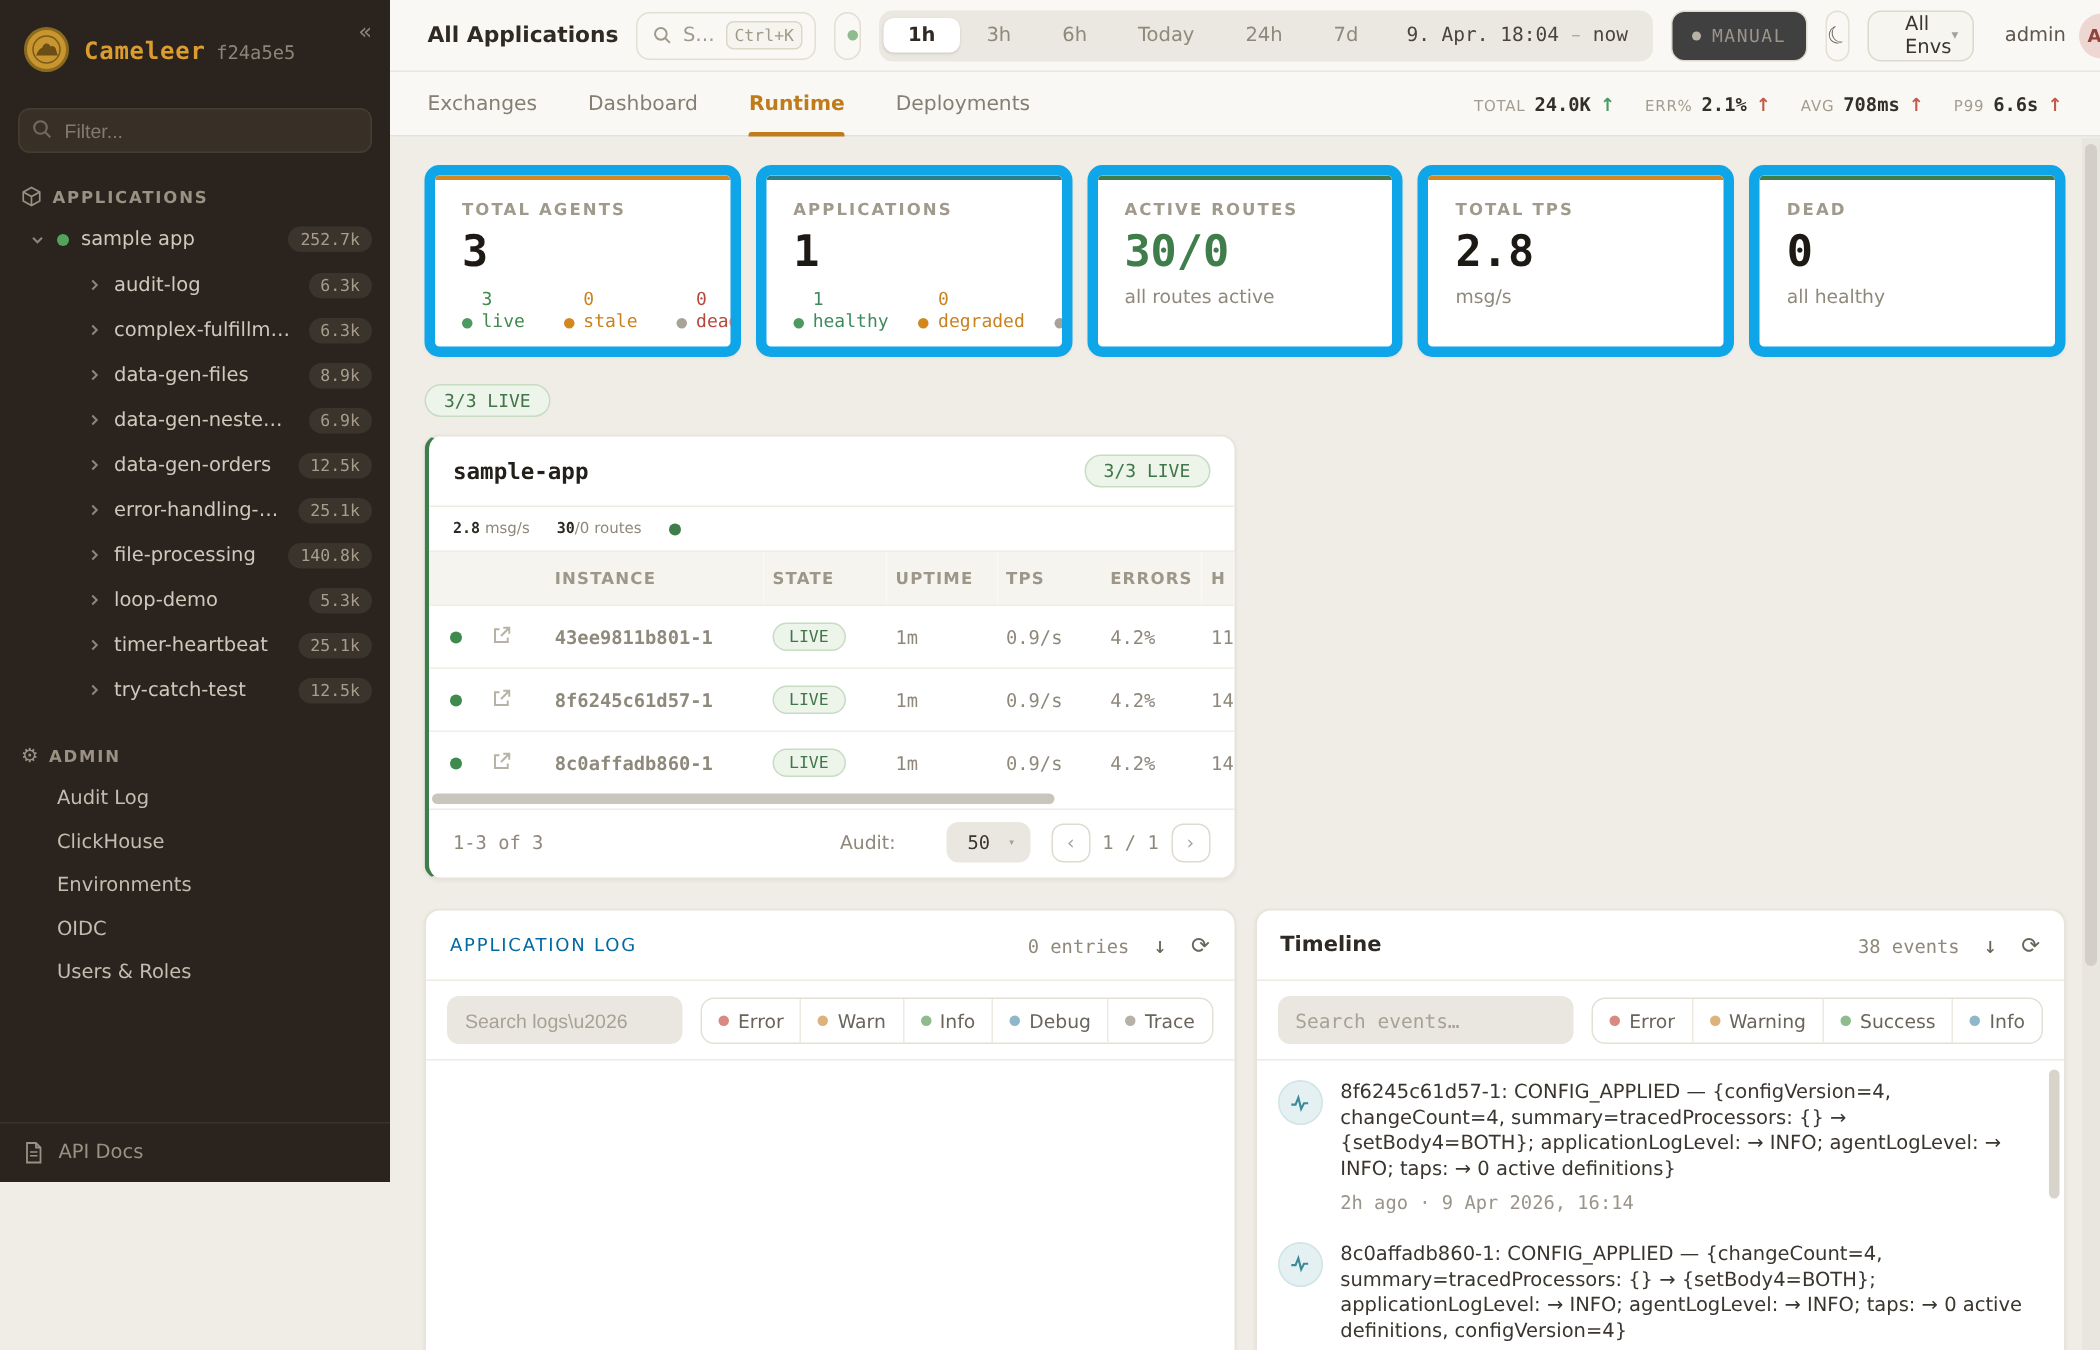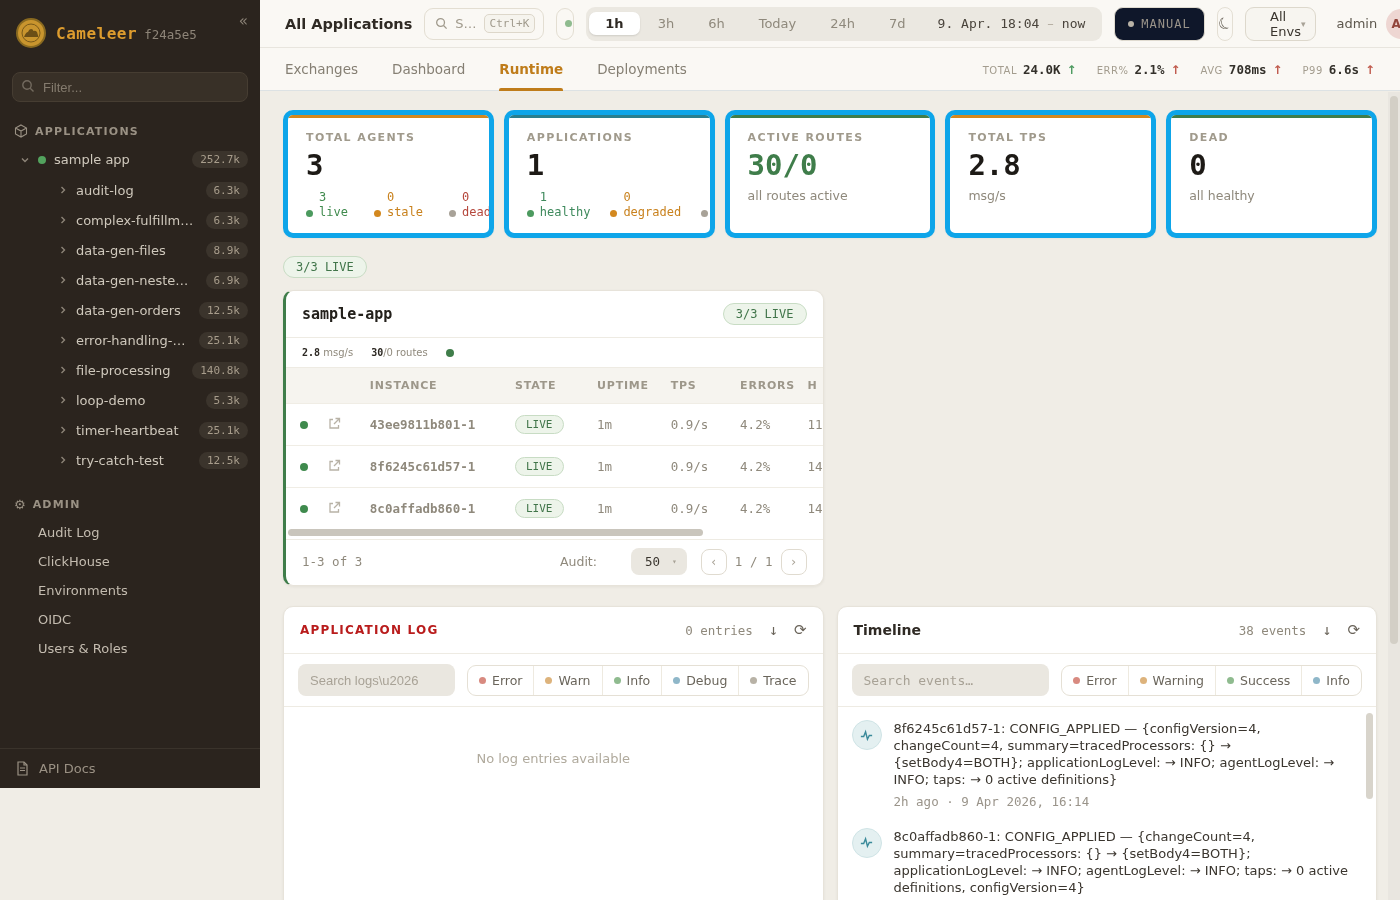--- a/index.html
+++ b/index.html
@@ -36,21 +36,21 @@
   .tb-search { display:flex; align-items:center; gap:7px; border:1px solid #e3ded2; background:#faf8f4; border-radius:9px; height:32px; padding:0 8px 0 10px; width:120px; color:#a09a8c; cursor:text; }
   .tb-search .s-txt { font-size:13px; white-space:nowrap; }
   .tb-search kbd { font-family:"DejaVu Sans Mono", monospace; font-size:11px; border:1px solid #ddd7ca; border-radius:5px; padding:2px 5px; color:#a09a8c; background:#f6f4ee; }
   .status-pill { display:flex; align-items:center; gap:5px; border:1px solid #e3ded2; border-radius:9px; height:32px; padding:0 8px; max-width:34px; overflow:hidden; color:#6a655b; font-size:13px; }
   .status-pill .dot { width:7px; height:7px; border-radius:50%; background:#8fbb8f; flex:none; }
   .seg { display:flex; align-items:center; background:#ebe8e1; border-radius:9px; height:34px; padding:3px; gap:2px; }
   .seg .seg-btn { padding:4px 16px; font-size:13px; color:#8f897c; border-radius:7px; cursor:pointer; white-space:nowrap; }
   .seg .seg-btn.active { background:#ffffff; color:#2f2a24; font-weight:bold; box-shadow:0 1px 2px rgba(0,0,0,0.12); }
   .seg .seg-date { display:flex; gap:8px; align-items:center; padding:0 14px; font-size:13px; color:#4a443c; white-space:nowrap; }
   .seg .seg-date .dash { color:#b0a99c; }
-  .manual-btn { display:flex; align-items:center; gap:7px; border:1px solid #e0dbd0; border-radius:9px; height:34px; padding:0 13px; color:#9a948a; font-size:12px; letter-spacing:1px; cursor:pointer; background:#0f172a; }
+  .manual-btn { display:flex; align-items:center; gap:7px; border:1px solid #e0dbd0; border-radius:9px; height:34px; padding:0 13px; color:#9a948a; font-size:12px; letter-spacing:1px; cursor:pointer; background:#404040; }
   .manual-btn .dot { width:6px; height:6px; border-radius:50%; background:#b8b2a6; }
   .icon-btn { width:34px; height:34px; border:1px solid #e4dfd4; border-radius:9px; display:flex; align-items:center; justify-content:center; color:#6a645a; font-size:16px; cursor:pointer; background:#faf8f4; }
   .env-select { display:flex; align-items:center; justify-content:space-between; border:1px solid #ddd8cc; background:#f7f5f0; border-radius:9px; height:34px; width:102px; padding:0 10px 0 24px; font-size:13px; color:#3a352e; cursor:pointer; }
   .env-select .caret { color:#a8a296; font-size:9px; }
   .tb-user { display:flex; align-items:center; gap:9px; margin-left:8px; }
   .tb-user .uname { font-size:13px; color:#5d574d; }
   .avatar { width:30px; height:30px; border-radius:50%; background:#eed6d2; color:#92443a; font-size:12px; font-weight:bold; display:flex; align-items:center; justify-content:center; cursor:pointer; }
 
   .tabsbar { height:43px; background:#faf8f4; border-bottom:1px solid #dde2e4; display:flex; align-items:center; padding:0 25px; }
   .tab { padding:12px 0 13px 0; margin-right:34px; font-size:13.5px; color:#857f73; cursor:pointer; position:relative; }
@@ -60,21 +60,21 @@
   .metric { display:flex; gap:6px; align-items:baseline; }
   .metric .m-label { font-size:10px; color:#a39c8e; font-weight:normal; letter-spacing:0.5px; }
   .metric .m-value { font-family:"DejaVu Sans Mono", monospace; font-size:12.5px; font-weight:bold; color:#33302a; }
   .metric .m-arrow { font-size:12px; font-weight:bold; }
   .m-arrow.good { color:#4c9a5f; } .m-arrow.bad { color:#c05b4d; }
 
   .content { flex:1; padding:19px 23px 0 23px; overflow:hidden; }
 
   
   .cards-row { display:grid; grid-template-columns:repeat(5,1fr); gap:10px; }
-  .stat-card { background:#fff; border:5px solid #0ea5e9; border-radius:10px; height:128px; padding:16px 18px; overflow:hidden; position:relative; box-shadow:0 1px 2px rgba(40,35,25,0.04); }
+  .stat-card { background:#fff; border:7px solid #0ea5e9; border-radius:10px; height:128px; padding:16px 18px; overflow:hidden; position:relative; box-shadow:0 1px 2px rgba(40,35,25,0.04); }
   .stat-card::before { content:""; position:absolute; top:0; left:0; right:0; height:3px; border-radius:10px 10px 0 0; }
   .stat-card.accent-orange::before { background:#d3881f; }
   .stat-card.accent-teal::before { background:#2a7f8e; }
   .stat-card.accent-green::before { background:#3f7d4a; }
   .stat-label { font-size:11px; font-weight:bold; letter-spacing:1.4px; color:#a09a8c; }
   .stat-value { font-family:"DejaVu Sans Mono", monospace; font-size:29px; font-weight:bold; color:#1d1a16; margin-top:6px; line-height:1.1; }
   .stat-value.green { color:#3f7d4a; }
   .stat-sub { font-size:12.5px; color:#8f897c; margin-top:6px; }
   .substats { display:flex; gap:26px; margin-top:8px; white-space:nowrap; }
   .substat { display:flex; gap:6px; align-items:flex-end; font-family:"DejaVu Sans Mono", monospace; font-size:12px; }
@@ -117,21 +117,21 @@
   .rows-label { font-family:"DejaVu Sans", sans-serif; color:#8f897c; font-size:12.5px; margin-right:8px; }
   .rows-select { display:inline-flex; align-items:center; gap:12px; background:#eae7e0; border-radius:8px; padding:6px 10px 6px 14px; color:#3a352e; cursor:pointer;margin-left:26px; }
   .rows-select .caret { font-size:8px; color:#a8a296; }
   .pager { display:flex; align-items:center; gap:8px; margin-left:14px; }
   .pg-btn { width:26px; height:26px; border:1px solid #e0dbd0; border-radius:8px; display:flex; align-items:center; justify-content:center; color:#a8a296; cursor:pointer; background:#fff; }
 
   
   .bottom-grid { display:grid; grid-template-columns:1fr 1fr; gap:13px; margin-top:20px; height:340px; }
   .panel { background:#fff; border:1px solid #e7e3da; border-radius:10px; overflow:hidden; box-shadow:0 1px 3px rgba(40,35,25,0.06); display:flex; flex-direction:column; }
   .panel-header { display:flex; align-items:center; padding:14px 16px; border-bottom:1px solid #eeebe3; }
-  .ph-label { font-size:12px; font-weight:bold; letter-spacing:1.2px; color:#b91c1c; }
+  .ph-label { font-size:12px; font-weight:normal; letter-spacing:1.2px; color:#0369a1; }
   .ph-title { font-size:14px; font-weight:bold; color:#2f2a24; }
   .ph-right { margin-left:auto; display:flex; align-items:center; gap:16px; }
   .ph-count { font-family:"DejaVu Sans Mono", monospace; font-size:12.5px; color:#8f897c; }
   .ph-icon { color:#6a645a; font-size:15px; cursor:pointer; }
   .panel-filters { display:flex; align-items:center; gap:12px; padding:10px 14px; border-bottom:1px solid #eeebe3; }
   .panel-filters input { flex:1; min-width:0; background:#eae7e0; border:none; border-radius:8px; height:32px; padding:0 12px; font-size:13px; color:#3a352e; outline:none; }
   .panel-filters input::placeholder { color:#a8a296; }
   .panel-filters input.mono-ph::placeholder { font-family:"DejaVu Sans Mono", monospace; }
   .chip-group { display:flex; border:1px solid #e5e0d5; border-radius:9px; overflow:hidden; background:#fff; flex:none; }
   .chip { display:flex; align-items:center; gap:6px; padding:7px 11px; font-size:12.5px; color:#6a655b; cursor:pointer; border-left:1px solid #eeeae0; white-space:nowrap; }
@@ -595,21 +595,20 @@
               <span class="chip">
                   <span class="cdot blue"></span>
                   <span>Debug</span>
                 </span>
               <span class="chip">
                   <span class="cdot gray"></span>
                   <span>Trace</span>
                 </span>
             </span>
           </div>
-          <div class="empty-msg">No log entries available</div>
         </div>
 
         <div class="panel">
           <div class="panel-header">
             <span class="ph-title">Timeline</span>
             <span class="ph-right">
               <span class="ph-count">38 events</span>
               <span class="ph-icon mono">↓</span>
               <span class="ph-icon">⟳</span>
             </span>

